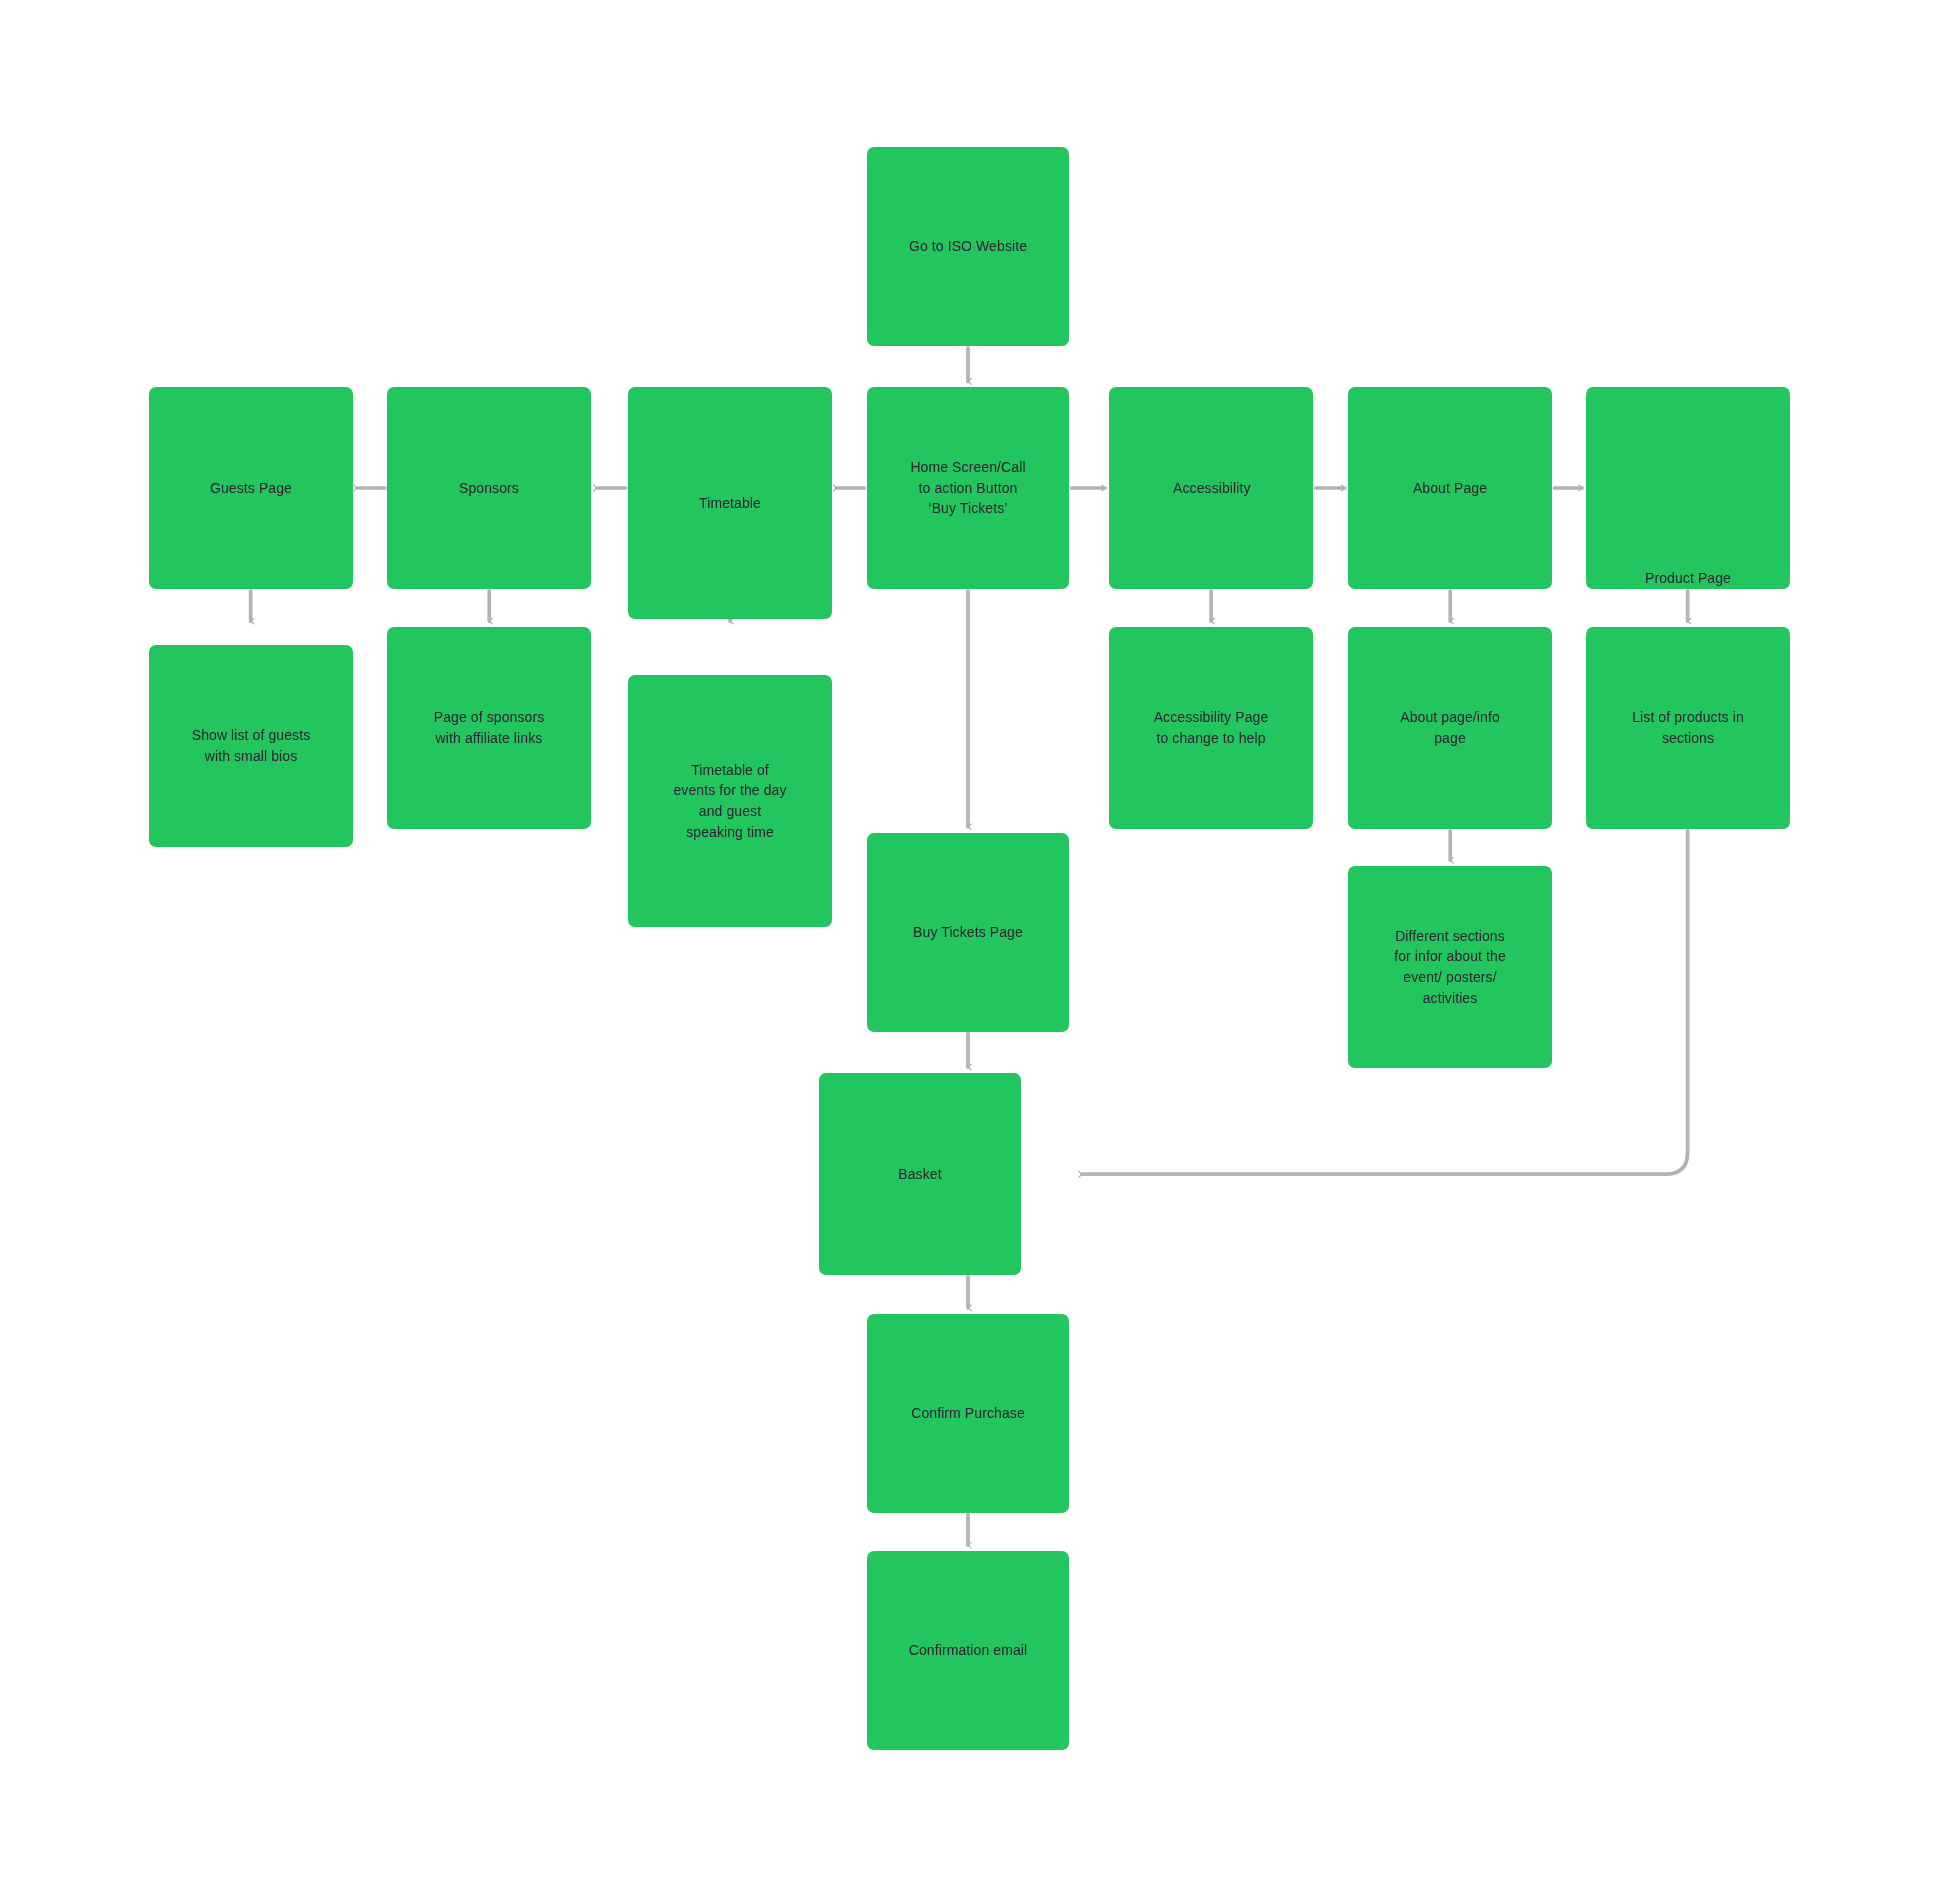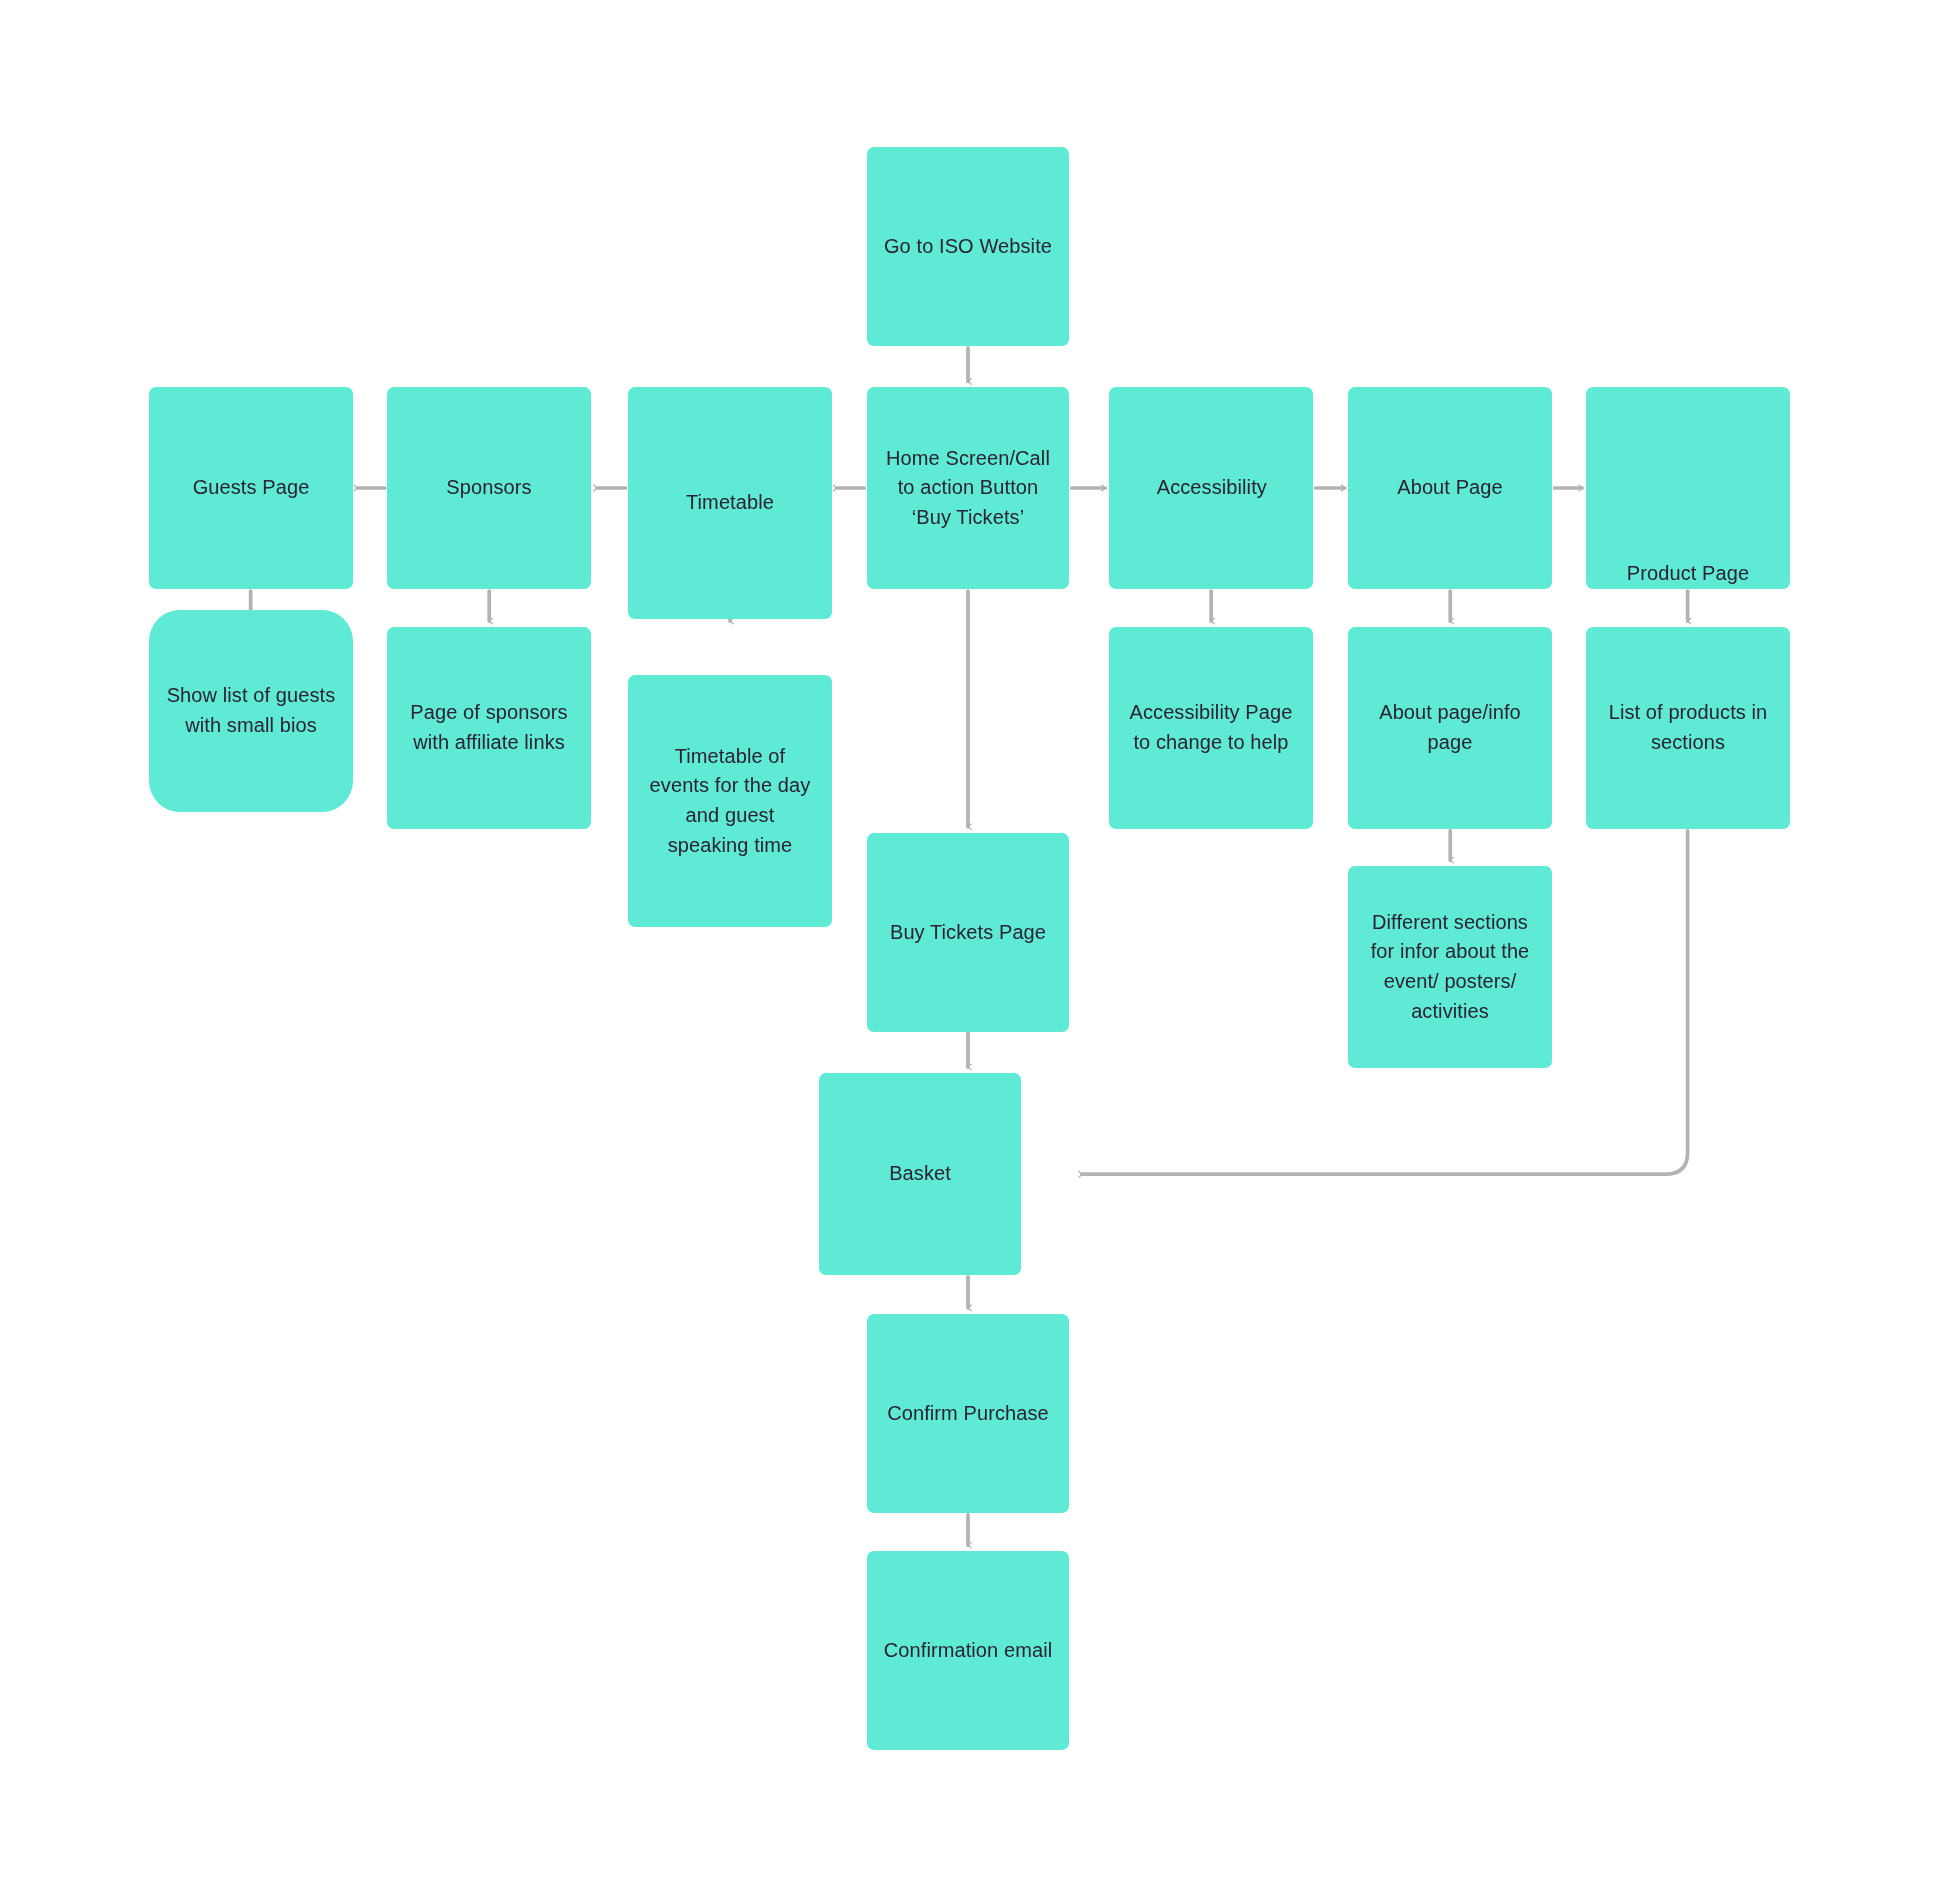--- a/index.html
+++ b/index.html
@@ -13,28 +13,28 @@
   #canvas {
     position: relative;
     width: 1936px;
     height: 1899px;
     background: #ffffff;
     overflow: hidden;
   }
   .node {
     position: absolute;
     box-sizing: border-box;
-    background: #5eead4;
+    background: #22c55e;
     border-radius: 7px;
     display: flex;
     align-items: center;
     justify-content: center;
     text-align: center;
     color: #2B2233;
-    font-size: 20px;
+    font-size: 14px;
     line-height: 1.48;
     padding: 0 10.4px;
     letter-spacing: 0.1px;
   }
   .node .label {
     white-space: pre-line;
     display: block;
     width: 100%;
   }
   #edge-layer {
@@ -128,21 +128,21 @@
   </div>
 
   <div class="node" style="left:1348px; top:387px; width:204px; height:202px;">
     <span class="label">About Page</span>
   </div>
 
   <div class="node" style="left:1586px; top:387px; width:204px; height:202px;align-items:flex-end;">
     <span class="label">Product Page</span>
   </div>
 
-  <div class="node" style="left:149px; top:610px; width:204px; height:202px;border-radius:31px;">
+  <div class="node" style="left:149px; top:645px; width:204px; height:202px;">
     <span class="label">Show list of guests
 with small bios</span>
   </div>
 
   <div class="node" style="left:387px; top:627px; width:204px; height:202px;">
     <span class="label">Page of sponsors
 with affiliate links</span>
   </div>
 
   <div class="node" style="left:628px; top:627px; width:204px; height:252px;margin-top:48px;">

